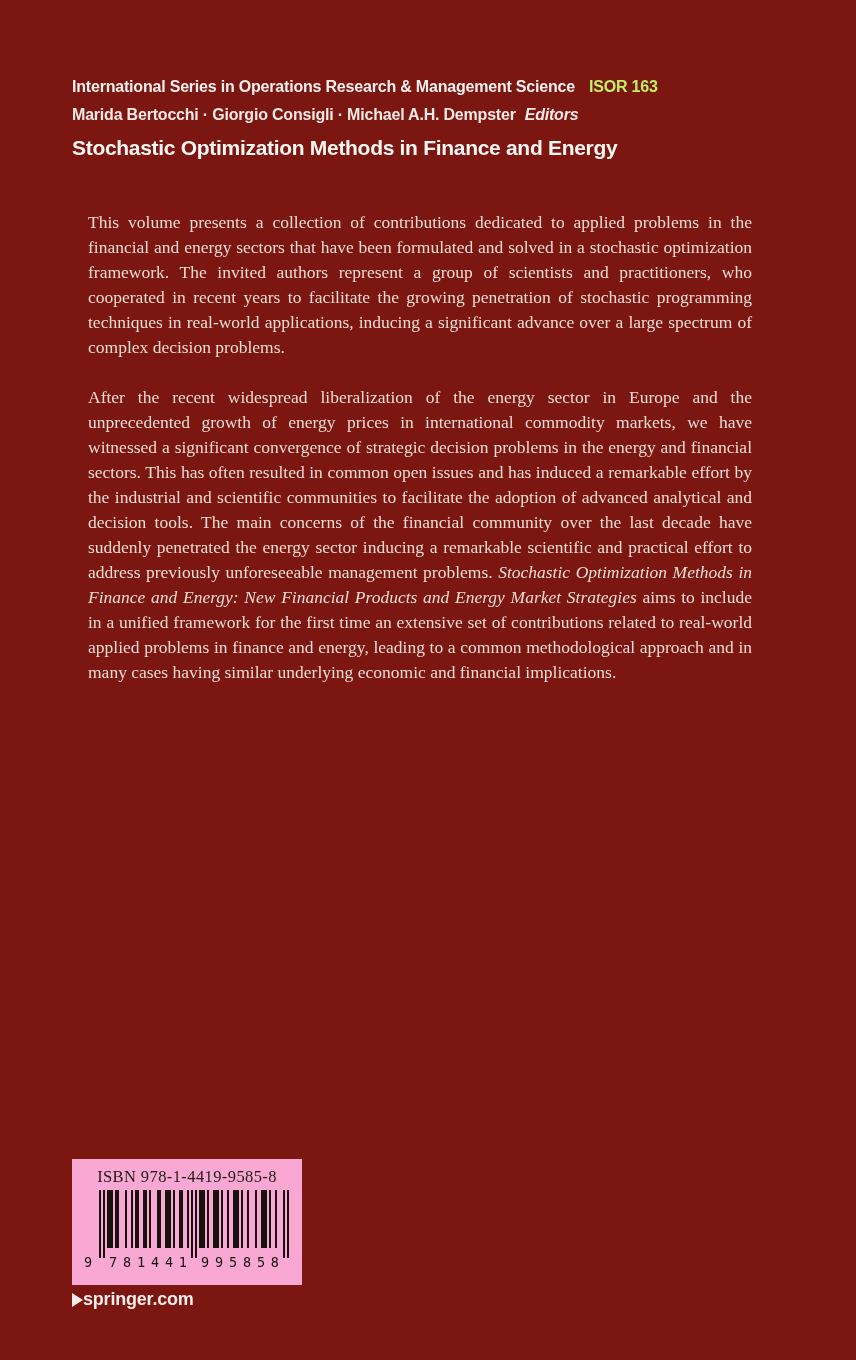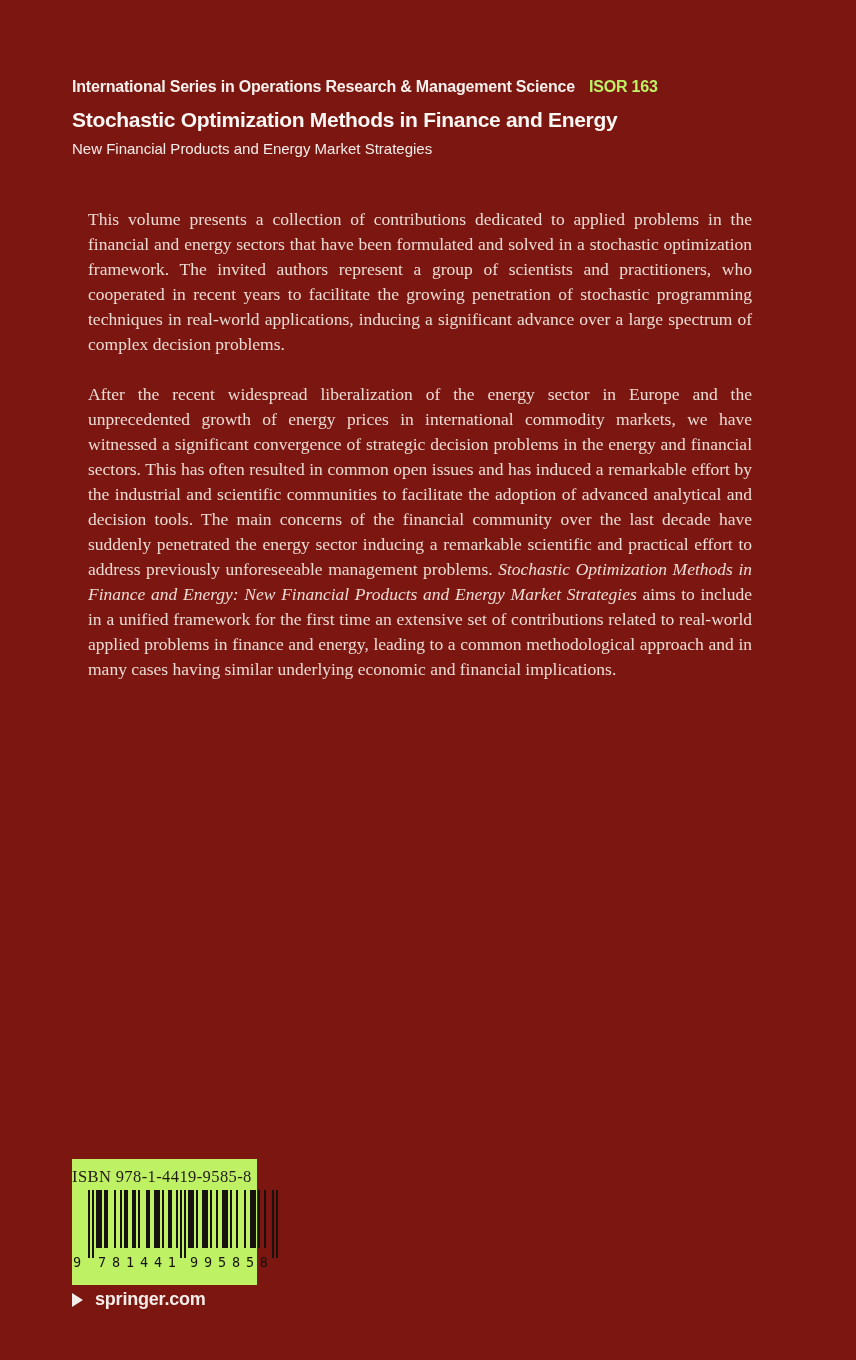--- a/index.html
+++ b/index.html
@@ -44,59 +44,61 @@
   }
   .blurb p{margin:0 0 25px 16px;}
   .blurb i{font-style:italic;}
   
   .category-label{
     position:absolute;left:72px;top:1131px;
     font-size:16px;font-weight:bold;color:#f7f1ed;margin-top:47px;
   }
   .barcode-box{
     position:absolute;left:72px;top:1159px;
-    width:185px;height:126px;background:#bef264;
-    text-align:left;
+    width:230px;height:126px;background:#f9a8d4;
+    text-align:center;
   }
   .isbn-label{
     font-family:"Liberation Serif",serif;
     font-size:16.5px;color:#221a15;letter-spacing:0.4px;
     margin-top:8px;line-height:20px;
   }
   .barcode-wrap{margin-top:3px;}
   .bc-digit{
     font-family:"DejaVu Sans Mono",monospace;
     font-size:13.5px;fill:#17120e;
   }
   .springer-line{
     position:absolute;left:72px;top:1289px;
-    display:flex;align-items:center;gap:12px;
+    display:flex;align-items:center;gap:0;
   }
   .springer-arrow{
     width:0;height:0;
     border-top:7px solid transparent;
     border-bottom:7px solid transparent;
     border-left:11px solid #f3ece8;
   }
   .springer-text{
     font-size:18px;font-weight:bold;color:#f3ece8;letter-spacing:-0.2px;
   }
 </style>
 </head>
 <body>
 
 <div class="content">
 
   <div class="series-line">
     <span>International Series in Operations Research &amp; Management Science</span><span class="series-number">ISOR 163</span>
   </div>
 
+  <div class="authors-line">
+    <span>Marida Bertocchi · Giorgio Consigli · Michael A.H. Dempster</span><span class="authors-editors">Editors</span>
+  </div>
 
   <div class="book-title">Stochastic Optimization Methods in Finance and Energy</div>
-  <div class="book-subtitle">New Financial Products and Energy Market Strategies</div>
 
   <div class="blurb">
     <p>This volume presents a collection of contributions dedicated to applied problems in the financial and energy sectors that have been formulated and solved in a stochastic optimization framework. The invited authors represent a group of scientists and practitioners, who cooperated in recent years to facilitate the growing penetration of stochastic programming techniques in real-world applications, inducing a significant advance over a large spectrum of complex decision problems.</p>
     <p><span>After the recent widespread liberalization of the energy sector in Europe and the unprecedented growth of energy prices in international commodity markets, we have witnessed a significant convergence of strategic decision problems in the energy and financial sectors. This has often resulted in common open issues and has induced a remarkable effort by the industrial and scientific communities to facilitate the adoption of advanced analytical and decision tools. The main concerns of the financial community over the last decade have suddenly penetrated the energy sector inducing a remarkable scientific and practical effort to address previously unforeseeable management problems. </span><i>Stochastic Optimization Methods in Finance and Energy: New Financial Products and Energy Market Strategies</i><span> aims to include in a unified framework for the first time an extensive set of contributions related to real-world applied problems in finance and energy, leading to a common methodological approach and in many cases having similar underlying economic and financial implications.</span></p>
   </div>
 
 </div>
 
 <div class="category-label">Business/Economics</div>
 

